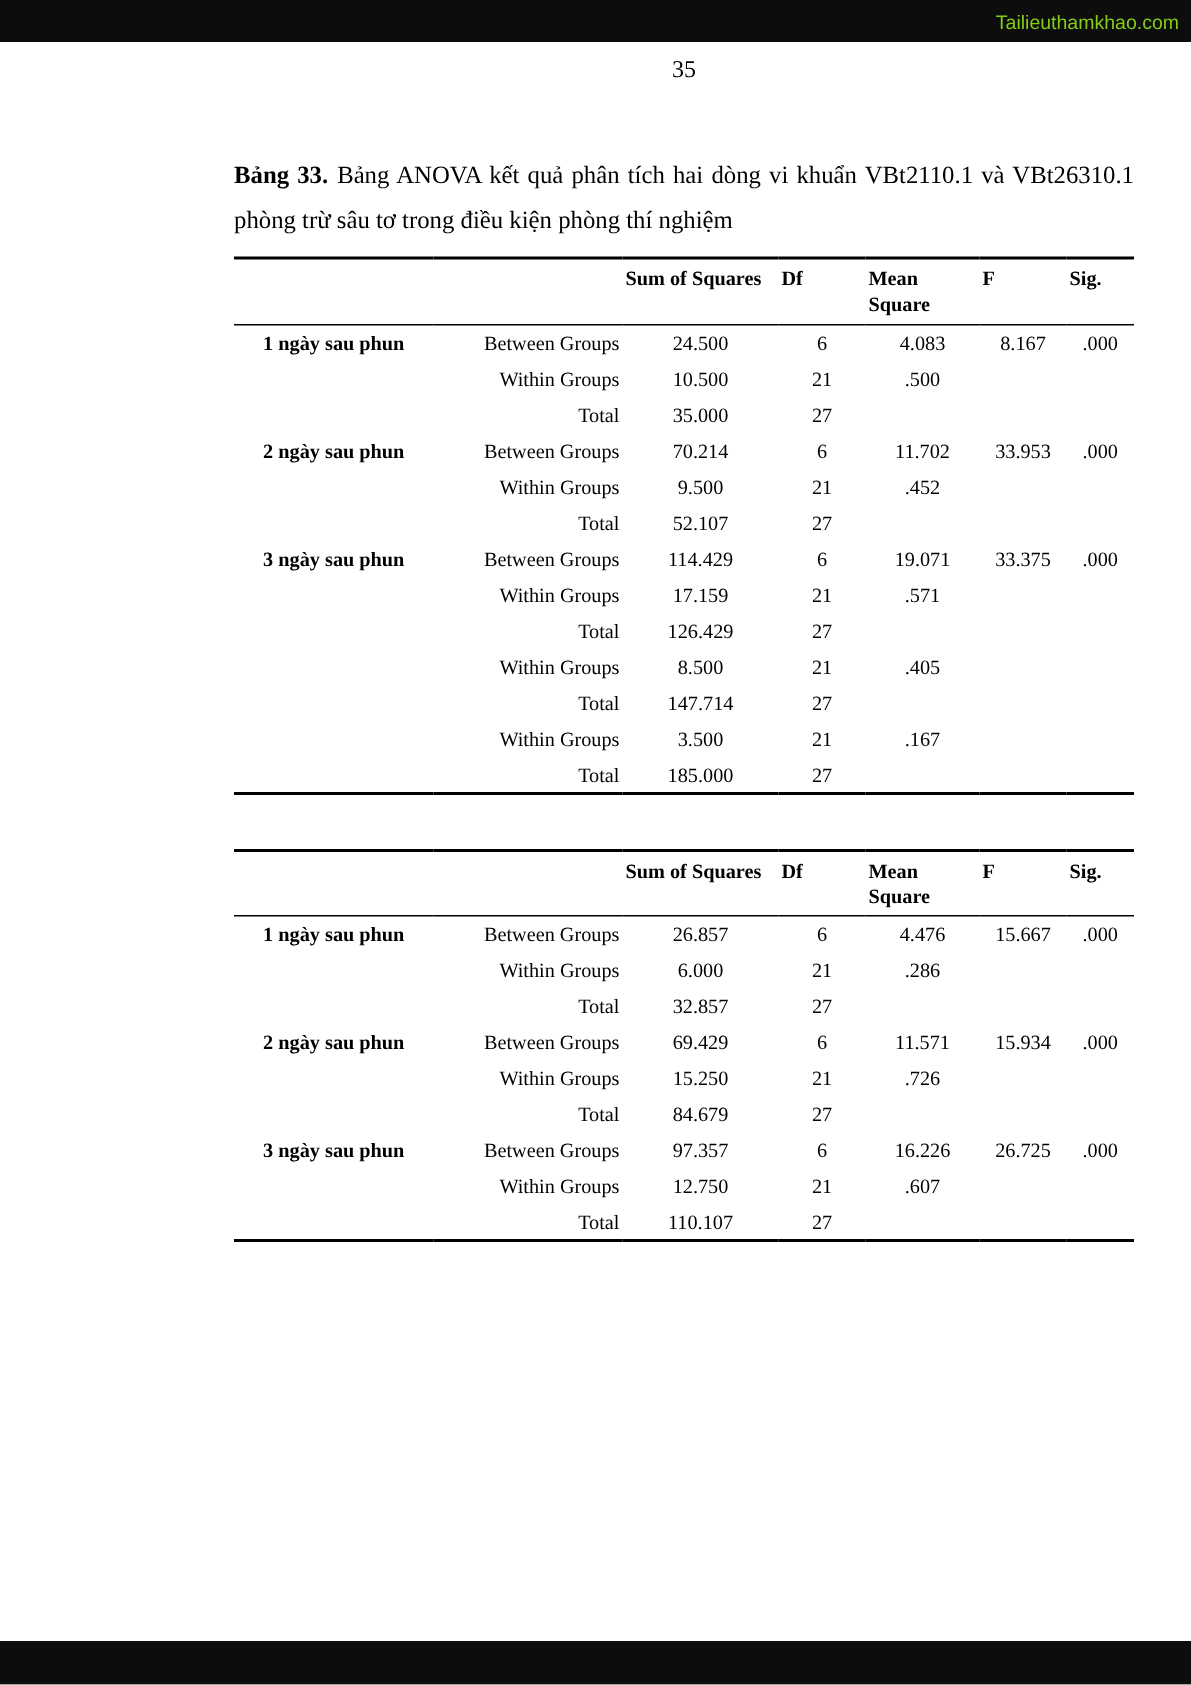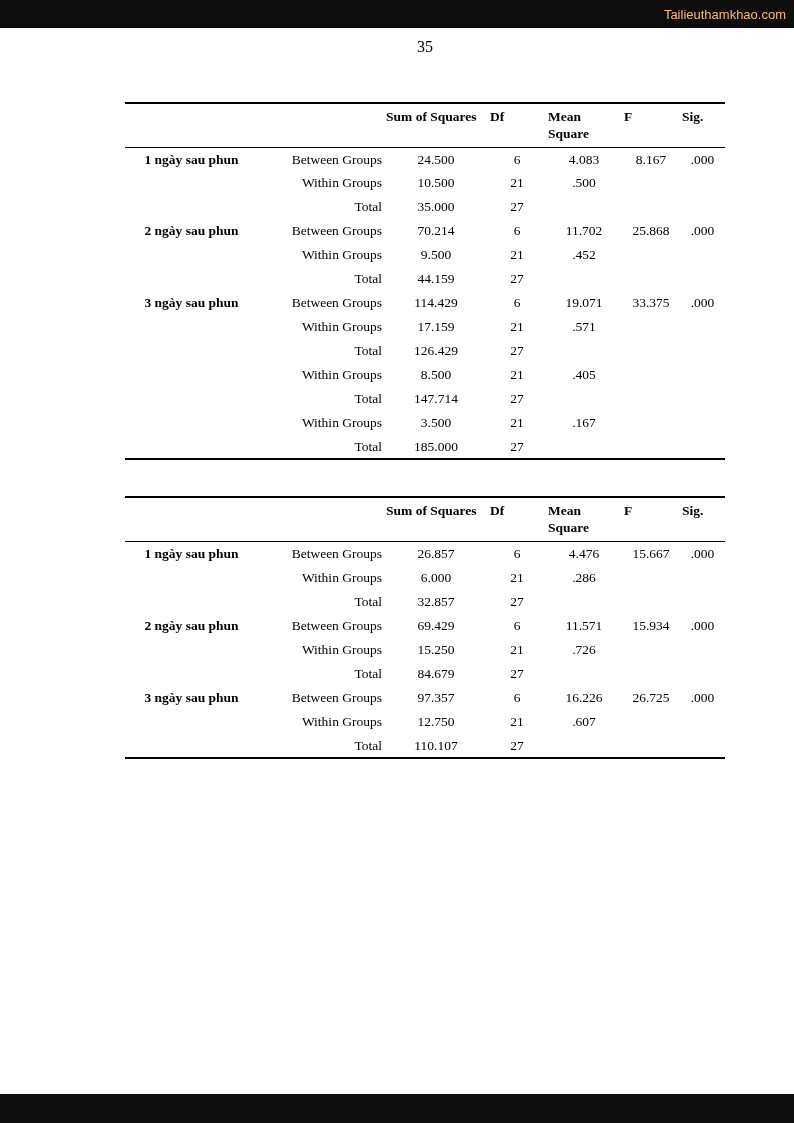--- a/index.html
+++ b/index.html
@@ -18,32 +18,33 @@
     position: absolute;
     top: 0; left: 0; right: 0;
     height: 28px;
     background: #0d0d0d;
     display: flex;
     align-items: center;
     justify-content: flex-end;
     padding-right: 8px;
   }
   .top-bar span {
-    color: #fdba74;
+    color: #84cc16;
     font-family: "Liberation Sans", sans-serif;
     font-size: 13px;
   }
   .bottom-bar {
     position: absolute;
     bottom: 0; left: 0; right: 0;
     height: 29px;
     background: #0d0d0d;
   }
   .content {
     padding: 38px 69px 0 125px;
+    margin-left: 31px;
   }
   .page-number {
     width: 600px;
     text-align: center;
     font-size: 16px;
     margin-bottom: 46px;
   }
   .caption {
     width: 600px;
     font-size: 16.5px;
@@ -94,20 +95,21 @@
 <div class="page">
 
   <div class="top-bar">
     <span>Tailieuthamkhao.com</span>
   </div>
 
   <div class="content">
 
     <div class="page-number">35</div>
 
+    <p class="caption"><b>Bảng 33.</b><span class="sp"></span><span>Bảng ANOVA kết quả phân tích hai dòng vi khuẩn VBt2110.1 và VBt26310.1 phòng trừ sâu tơ trong điều kiện phòng thí nghiệm</span></p>
 
     <table class="anova">
       <colgroup>
         <col class="col-label">
           <col class="col-source">
           <col class="col-ss">
           <col class="col-df">
           <col class="col-ms">
           <col class="col-f">
           <col class="col-sig">
@@ -150,36 +152,36 @@
             <td class="c-num"></td>
             <td class="c-num"></td>
             <td class="c-num"></td>
           </tr>
           <tr>
             <td class="c-label">2 ngày sau phun</td>
             <td class="c-source">Between Groups</td>
             <td class="c-num">70.214</td>
             <td class="c-num">6</td>
             <td class="c-num">11.702</td>
-            <td class="c-num">25.868</td>
+            <td class="c-num">33.953</td>
             <td class="c-num">.000</td>
           </tr>
           <tr>
             <td class="c-label"></td>
             <td class="c-source">Within Groups</td>
             <td class="c-num">9.500</td>
             <td class="c-num">21</td>
             <td class="c-num">.452</td>
             <td class="c-num"></td>
             <td class="c-num"></td>
           </tr>
           <tr>
             <td class="c-label"></td>
             <td class="c-source">Total</td>
-            <td class="c-num">44.159</td>
+            <td class="c-num">52.107</td>
             <td class="c-num">27</td>
             <td class="c-num"></td>
             <td class="c-num"></td>
             <td class="c-num"></td>
           </tr>
           <tr>
             <td class="c-label">3 ngày sau phun</td>
             <td class="c-source">Between Groups</td>
             <td class="c-num">114.429</td>
             <td class="c-num">6</td>

